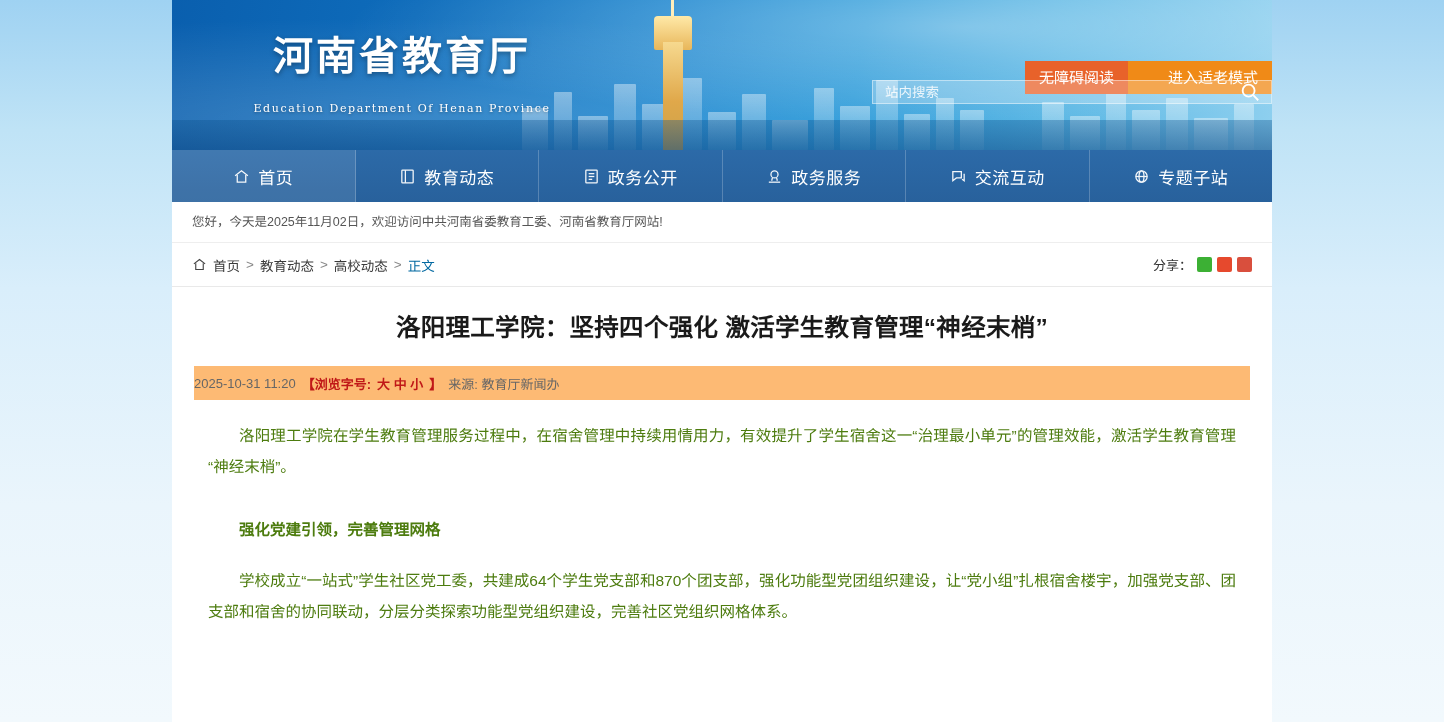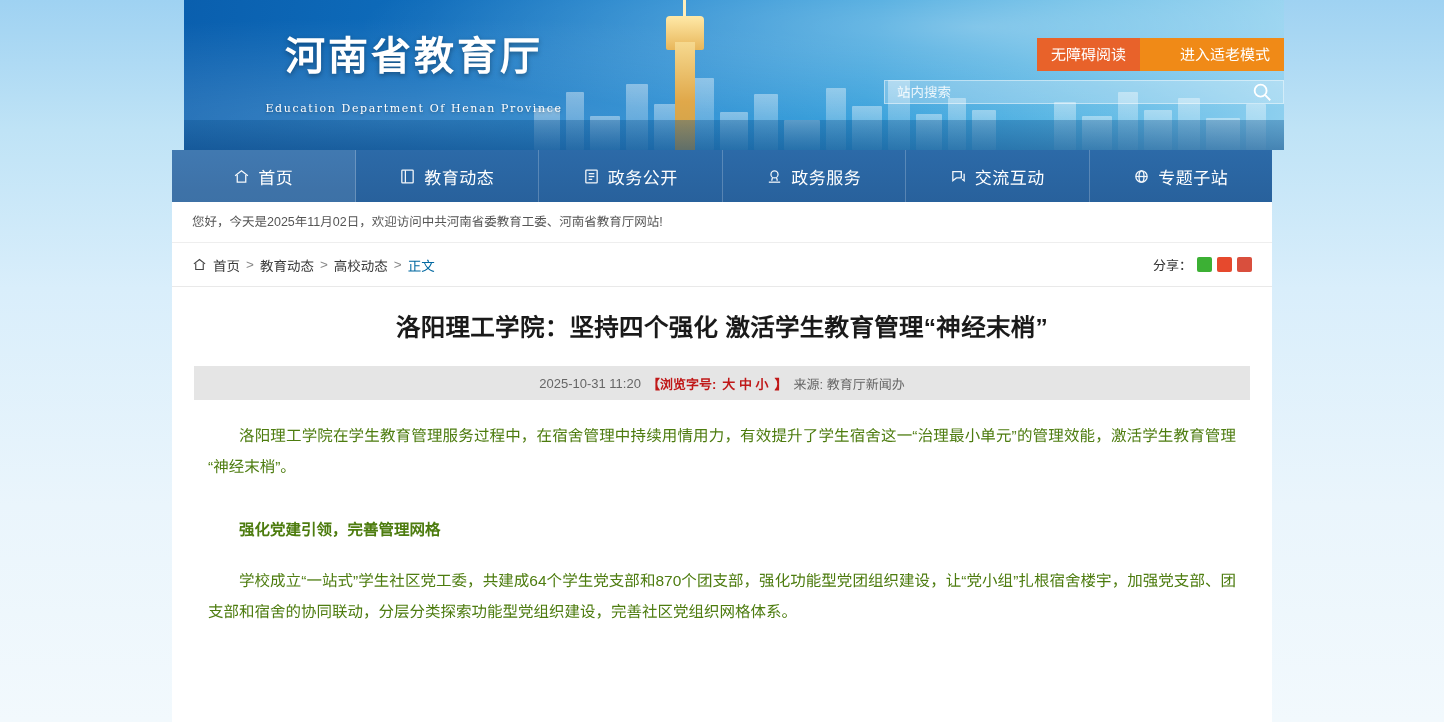--- a/index.html
+++ b/index.html
@@ -16,21 +16,21 @@
   
   #page {
     position: relative;
     width: 1444px;
     height: 722px;
   }
 
   
   .hero {
     position: absolute;
-    left: 184px; top: 0;
+    left: 172px; top: 0;
     width: 1100px; height: 150px;
     overflow: hidden;
     background: linear-gradient(100deg, #0a5fae 0%, #0e6cbb 22%, #1c86cf 45%, #2a9ad9 62%, #58b6e4 80%, #8fd0ef 100%);
     text-decoration: underline;
   }
   .hero-sky {
     position: absolute; inset: 0;
     background:
       radial-gradient(ellipse at 72% 18%, rgba(255,255,255,.35) 0%, rgba(255,255,255,0) 55%),
       radial-gradient(ellipse at 20% 80%, rgba(255,255,255,.18) 0%, rgba(255,255,255,0) 60%);
@@ -84,21 +84,21 @@
   }
 
   
   .hero-btns {
     position: absolute; right: 0px; top: 38px;
     display: flex;
   }
   .btn-access, .btn-elder {
     height: 33px; line-height: 33px;
     font-size: 15px; color: #fff; text-align: center;
-    padding: 0 14px; cursor: pointer; white-space: nowrap;
+    padding: 0 14px; cursor: pointer; white-space: nowrap; margin-top: 23px;
   }
   .btn-access { background: #e8622a; }
   .btn-elder  { background: #f08a17; padding-left: 40px; }
 
   .search-bar {
     position: absolute; right: 0px; top: 80px;
     width: 400px; height: 24px;
     background: rgba(255,255,255,.25);
     border: 1px solid rgba(255,255,255,.45);
     display: flex; align-items: center;
@@ -175,22 +175,22 @@
   .article { padding: 24px 22px 0 22px; }
   .title {
     text-align: center;
     font-size: 24.5px; font-weight: 700; color: #1a1a1a;
     line-height: 1.35;
     letter-spacing: .3px;
   }
   .meta {
     margin-top: 22px;
     height: 34px;
-    background: #e5e5e5;
-    display: flex; align-items: center; justify-content: center;
+    background: #fdba74;
+    display: flex; align-items: center; justify-content: flex-start;
     gap: 6px;
     font-size: 13px; color: #666;
   }
   .meta .fs-label { color: #c01818; font-weight: 700; }
   .meta .fs-sizes { color: #c01818; font-weight: 700; cursor: pointer; }
   .meta .src { color: #666; }
 
   .body-text { padding: 0 14px; }
   .body-text p {
     margin: 20px 0 0 0;

